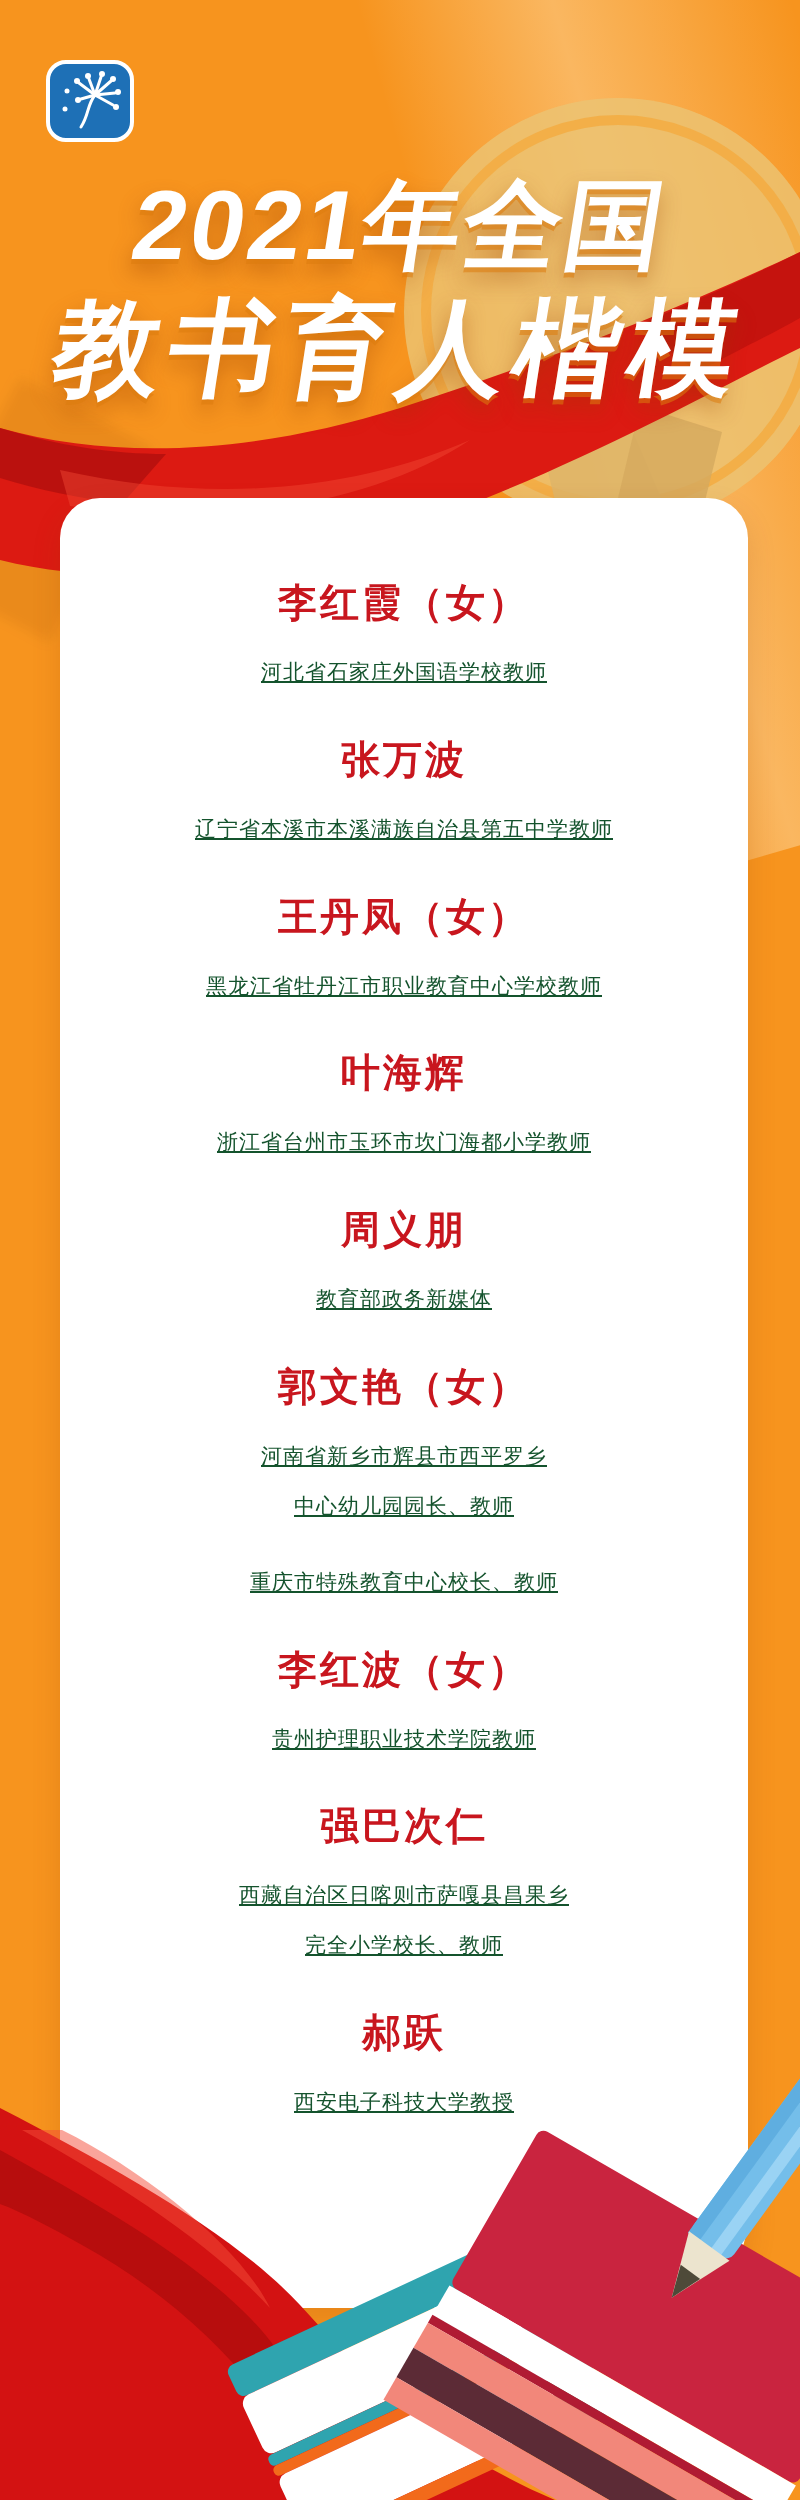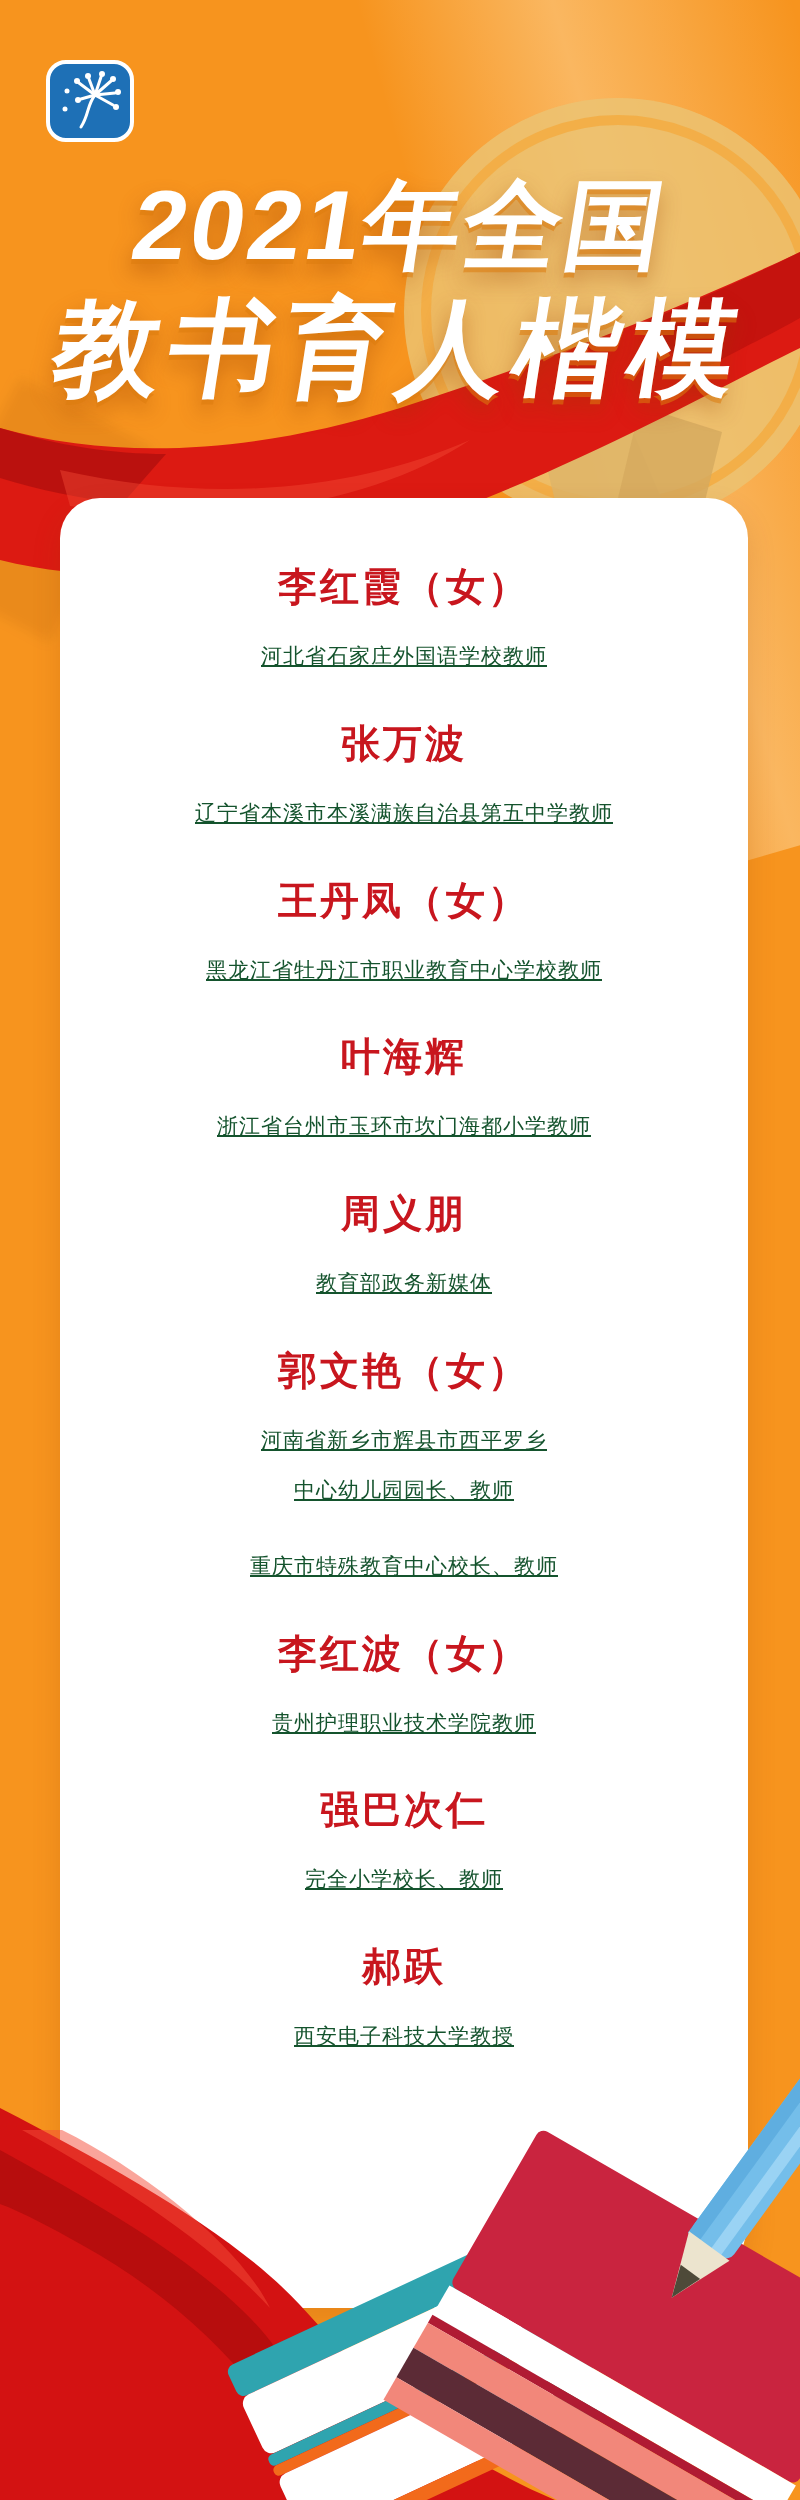--- a/index.html
+++ b/index.html
@@ -27,21 +27,21 @@
   
   .title-wrap{position:absolute;left:0;top:168px;width:800px;text-align:center;z-index:6;color:#fff;font-weight:bold;}
   .title-line{transform:skewX(-9deg);
     text-shadow:0 5px 0 rgba(221,124,15,.55),0 12px 22px rgba(150,60,0,.45);}
   .title-line1{font-size:98px;letter-spacing:3px;line-height:1.18;}
   .title-line2{font-size:106px;letter-spacing:9px;line-height:1.22;}
 
   
   .card{position:absolute;left:60px;top:498px;width:688px;height:1810px;background:#ffffff;
     border-radius:40px 40px 92px 60px;z-index:3;box-shadow:0 12px 28px rgba(150,60,0,.18);}
-  .roster{position:relative;z-index:4;padding:62px 28px 0;text-align:center;}
+  .roster{position:relative;z-index:4;padding:78px 28px 0;text-align:center;}
   .entry{margin-bottom:46px;}
   .entry-name{font-size:39px;font-weight:bold;color:#C8161E;letter-spacing:3px;margin-bottom:27px;}
   .entry-desc{font-size:21px;color:#14532d;letter-spacing:1px;line-height:1.42;text-decoration:underline;}
   .entry-desc + .entry-desc{margin-top:20px;}
 
   .overlay{z-index:5;}
   .underlay{z-index:1;}
 </style>
 </head>
 <body>
@@ -137,20 +137,21 @@
         <div class="entry-desc">重庆市特殊教育中心校长、教师</div>
       </div>
 
       <div class="entry">
         <div class="entry-name">李红波（女）</div>
         <div class="entry-desc">贵州护理职业技术学院教师</div>
       </div>
 
       <div class="entry">
         <div class="entry-name">强巴次仁</div>
+        <div class="entry-desc">西藏自治区日喀则市萨嘎县昌果乡</div>
         <div class="entry-desc">完全小学校长、教师</div>
       </div>
 
       <div class="entry">
         <div class="entry-name">郝跃</div>
         <div class="entry-desc">西安电子科技大学教授</div>
       </div>
 
     </div>
   </div>

